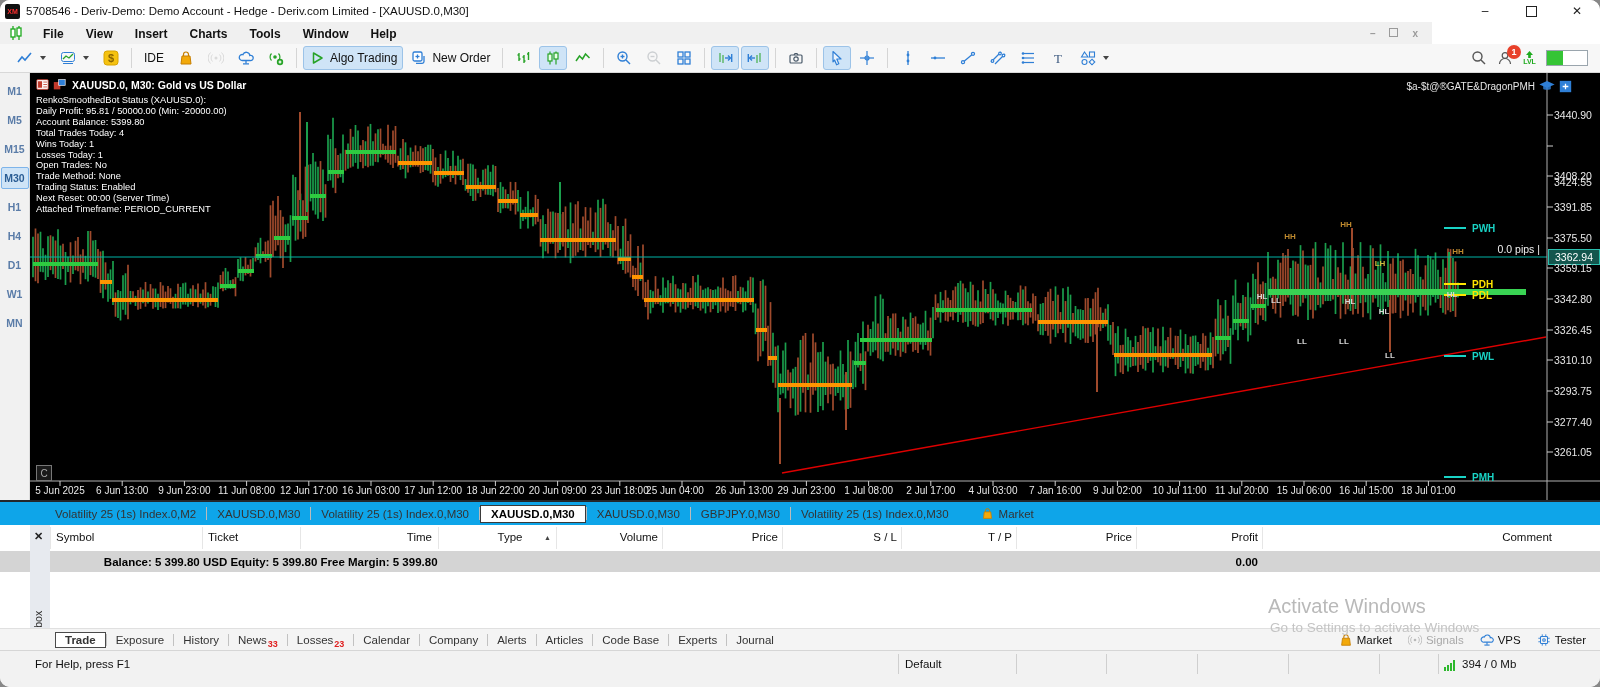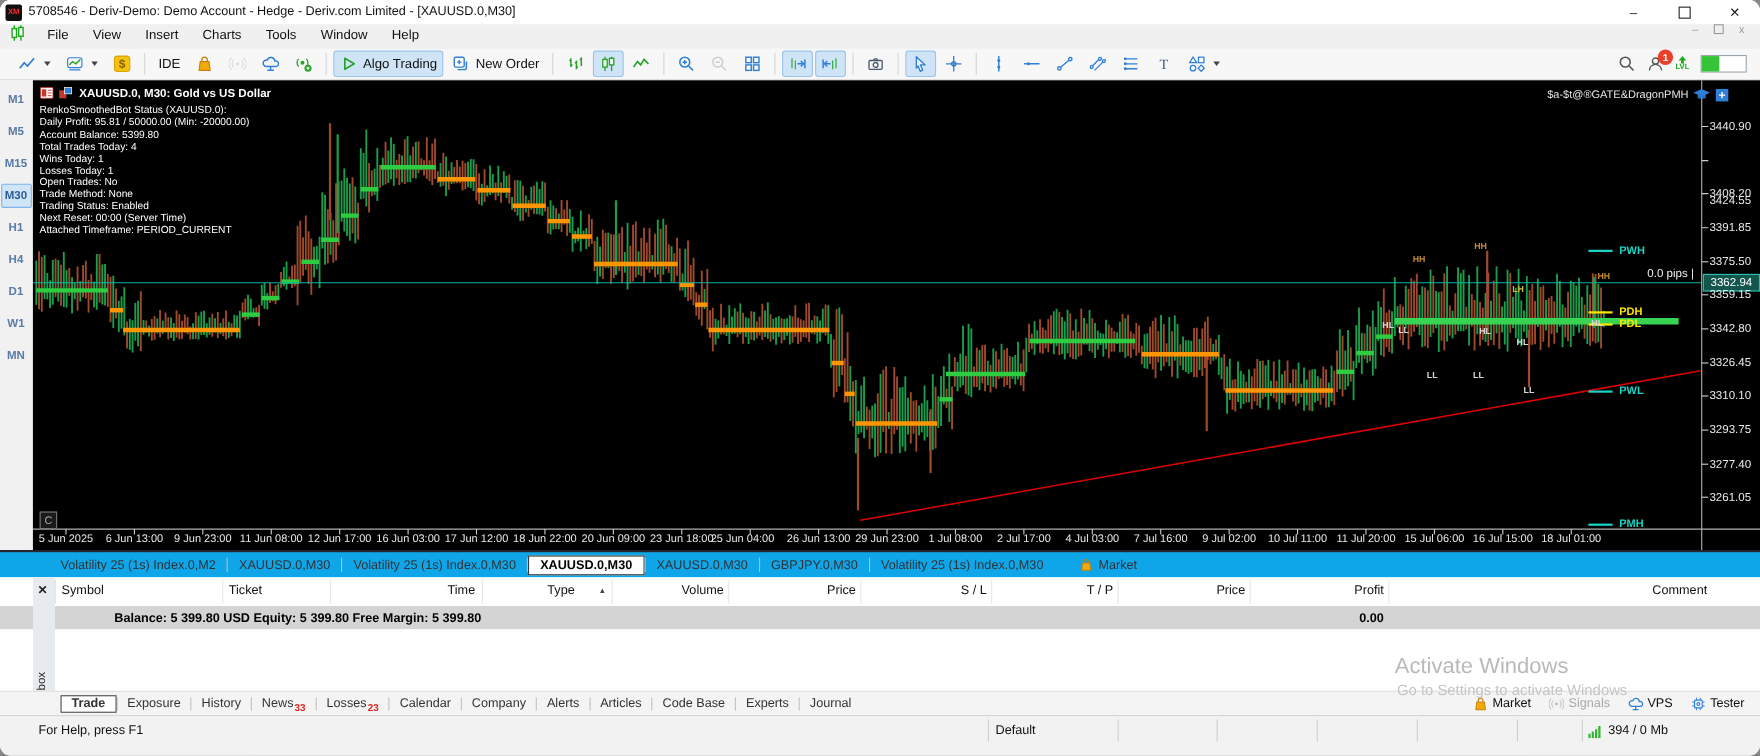--- a/index.html
+++ b/index.html
@@ -7,21 +7,21 @@
        font-family:"Liberation Sans",sans-serif;border-radius:10px;-webkit-font-smoothing:antialiased;}
   
   #titlebar{position:absolute;left:0;top:0;width:1600px;height:22px;background:#fff;display:flex;align-items:center;}
   #app-icon{width:15px;height:15px;margin:0 6px 0 5px;background:#101010;color:#ff2d2d;font-size:7px;font-weight:bold;
             display:flex;align-items:center;justify-content:center;border-radius:2px;}
   #win-title{font-size:11.5px;color:#111;}
   #title-controls{margin-left:auto;display:flex;height:22px;}
   .tctl{width:46px;display:flex;align-items:center;justify-content:center;font-size:12px;color:#222;}
   .tctl .restore-box{width:9px;height:9px;border:1px solid #222;display:block;}
   
-  #menubar{position:absolute;left:0;top:22px;width:1600px;height:22px;background:#f0f0f0;display:flex;align-items:flex-start;border-bottom:1px solid #e2e2e2;}
+  #menubar{position:absolute;left:0;top:22px;width:1432px;height:22px;background:#f0f0f0;display:flex;align-items:center;border-bottom:1px solid #e2e2e2;font-weight:bold;}
   #mt5-logo{margin:0 8px 0 8px;}
   .menu-item{font-size:12px;color:#111;padding:0 11px;}
   #child-controls{margin-left:auto;display:flex;gap:14px;padding-right:14px;}
   .cctl{font-size:10px;color:#9a9a9a;}
   .cctl .restore-box{width:7px;height:7px;border:1px solid #9a9a9a;display:block;}
   
   #toolbar{position:absolute;left:0;top:44px;width:1600px;height:29px;background:#f7f7f7;border-bottom:1px solid #d8d8d8;
            display:flex;align-items:center;padding-left:10px;box-sizing:border-box;}
   .tb-btn{display:flex;align-items:center;gap:5px;padding:3px 5px;border-radius:3px;border:1px solid transparent;margin:0 1px;}
   .tb-btn.active{background:#cfe4f7;border-color:#9cc3e8;}
@@ -1212,21 +1212,21 @@
         <div class="axis-time-label" style="left: 403.2px;">17 Jun 12:00</div>
         <div class="axis-time-label" style="left: 465.4px;">18 Jun 22:00</div>
         <div class="axis-time-label" style="left: 527.6px;">20 Jun 09:00</div>
         <div class="axis-time-label" style="left: 589.8px;">23 Jun 18:00</div>
         <div class="axis-time-label" style="left: 645px;">25 Jun 04:00</div>
         <div class="axis-time-label" style="left: 714.2px;">26 Jun 13:00</div>
         <div class="axis-time-label" style="left: 776.4px;">29 Jun 23:00</div>
         <div class="axis-time-label" style="left: 838.6px;">1 Jul 08:00</div>
         <div class="axis-time-label" style="left: 900.8px;">2 Jul 17:00</div>
         <div class="axis-time-label" style="left: 963px;">4 Jul 03:00</div>
-        <div class="axis-time-label" style="left: 1025.2px;">7 Jul 16:00</div>
+        <div class="axis-time-label" style="left: 1025.2px;">7 Jan 16:00</div>
         <div class="axis-time-label" style="left: 1087.4px;">9 Jul 02:00</div>
         <div class="axis-time-label" style="left: 1149.6px;">10 Jul 11:00</div>
         <div class="axis-time-label" style="left: 1211.8px;">11 Jul 20:00</div>
         <div class="axis-time-label" style="left: 1274px;">15 Jul 06:00</div>
         <div class="axis-time-label" style="left: 1336.2px;">16 Jul 15:00</div>
         <div class="axis-time-label" style="left: 1398.4px;">18 Jul 01:00</div>
       </div>
   </div>
 
   <div id="chart-tabs">

